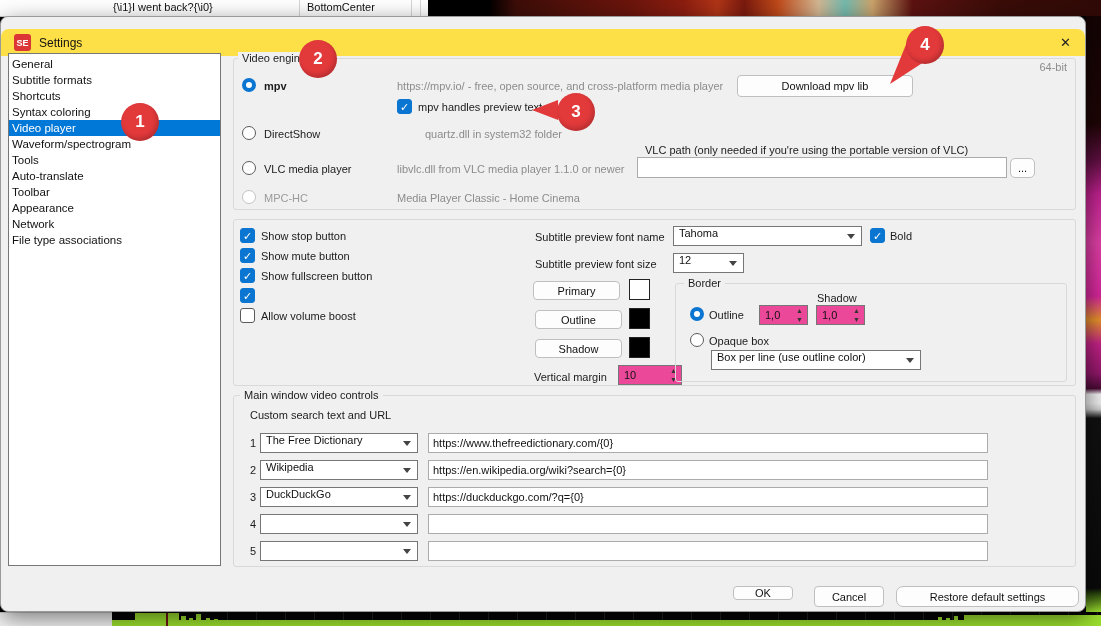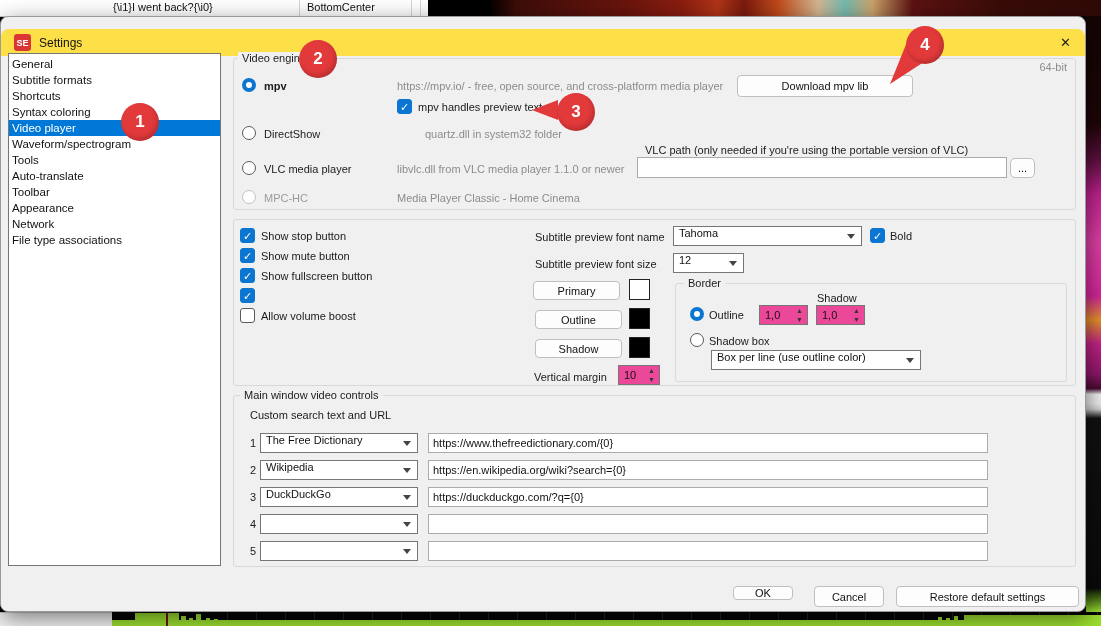--- a/index.html
+++ b/index.html
@@ -168,21 +168,21 @@
       </div>
 
       <div class="btn" style="left:299px;top:61px;width:87px;height:19px;">Primary</div>
       <div class="colorbox" style="left:395px;top:59px;background:#ffffff;"></div>
       <div class="btn" style="left:301px;top:90px;width:87px;height:19px;">Outline</div>
       <div class="colorbox" style="left:395px;top:88px;background:#000000;"></div>
       <div class="btn" style="left:301px;top:119px;width:87px;height:19px;">Shadow</div>
       <div class="colorbox" style="left:395px;top:117px;background:#000000;"></div>
 
       <span class="lbl" style="left:300px;top:150px;">Vertical margin</span>
-      <div class="spin" style="left:384px;top:145px;width:42px;height:20px;">
+      <div class="spin" style="left:384px;top:145px;width:64px;height:20px;">
         <span>10</span>
         <span class="up">▲</span>
         <span class="dn">▼</span>
       </div>
 
       <div class="grp" style="left:441px;top:63px;width:392px;height:99px;">
         <span class="grp-lbl" style="left:8px;">Border</span>
         <span class="radio on" style="left:14px;top:23px;"></span>
         <span class="lbl" style="left:33px;top:24px;">Outline</span>
         <div class="spin" style="left:83px;top:21px;width:49px;height:20px;">
@@ -190,21 +190,21 @@
           <span class="up">▲</span>
           <span class="dn">▼</span>
         </div>
         <span class="lbl" style="left:141px;top:7px;">Shadow</span>
         <div class="spin" style="left:140px;top:21px;width:49px;height:20px;">
           <span>1,0</span>
           <span class="up">▲</span>
           <span class="dn">▼</span>
         </div>
         <span class="radio" style="left:14px;top:49px;"></span>
-        <span class="lbl" style="left:33px;top:50px;">Shadow box</span>
+        <span class="lbl" style="left:33px;top:50px;">Opaque box</span>
         <div class="combo" style="left:35px;top:66px;width:210px;height:20px;">
           <span>Box per line (use outline color)</span>
           <span class="arr"></span>
         </div>
       </div>
     </div>
 
     <div class="grp" style="left:232px;top:378px;width:843px;height:172px;">
       <span class="grp-lbl" style="left:6px;">Main window video controls</span>
       <span class="lbl" style="left:16px;top:12px;">Custom search text and URL</span>
@@ -240,21 +240,21 @@
       <span class="lbl" style="left:16px;top:148px;">5</span>
       <div class="combo" style="left:26px;top:145px;width:158px;height:20px;">
         <span></span>
         <span class="arr"></span>
       </div>
       <input class="input" style="left: 194px; top: 145px; width: 560px; height: 20px;" value="">
     </div>
 
     <div class="btn" style="left:732px;top:569px;width:60px;height:14px;">OK</div>
     <div class="btn" style="left:813px;top:569px;width:70px;height:21px;">Cancel</div>
-    <div class="btn" style="left:895px;top:569px;width:183px;height:21px;">Restore default settings</div>
+    <div class="btn" style="left:895px;top:569px;width:183px;height:21px;border-radius:7px;">Restore default settings</div>
   </div>
 
   <div class="badge" style="left:121px;top:103px;">1</div>
   <div class="badge" style="left:299px;top:40px;">2</div>
   <svg class="tail" style="left:532px;top:96px;" width="30" height="28" viewBox="0 0 30 28">
       <polygon points="0,14 26,4 26,24" fill="#e2393b"></polygon>
     </svg>
   <div class="badge" style="left:557px;top:93px;">3</div>
   <svg class="tail" style="left:885px;top:40px;" width="45" height="48" viewBox="0 0 45 48">
       <polygon points="5,44 22,2 42,20" fill="#e2393b"></polygon>

